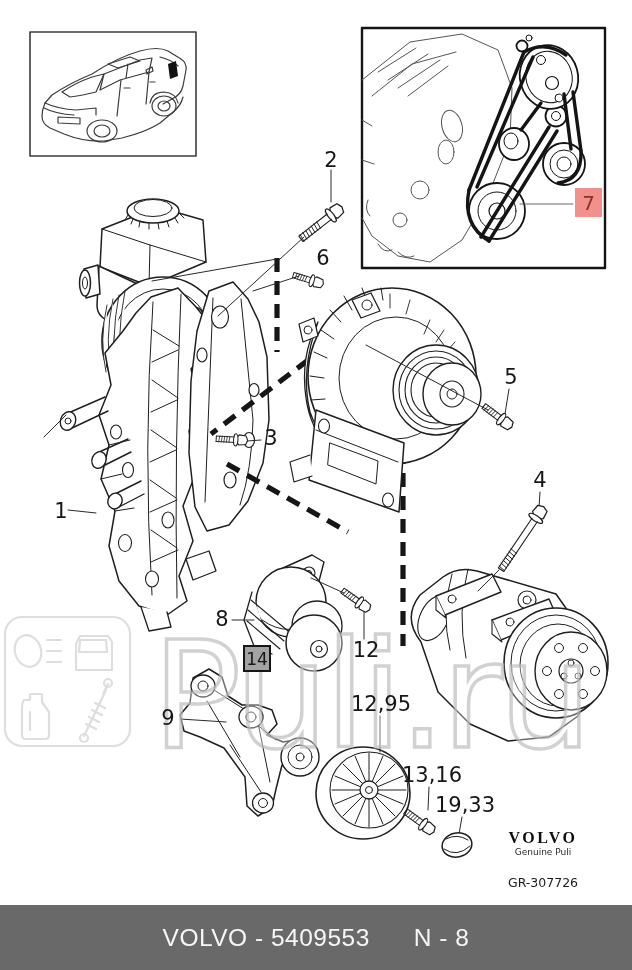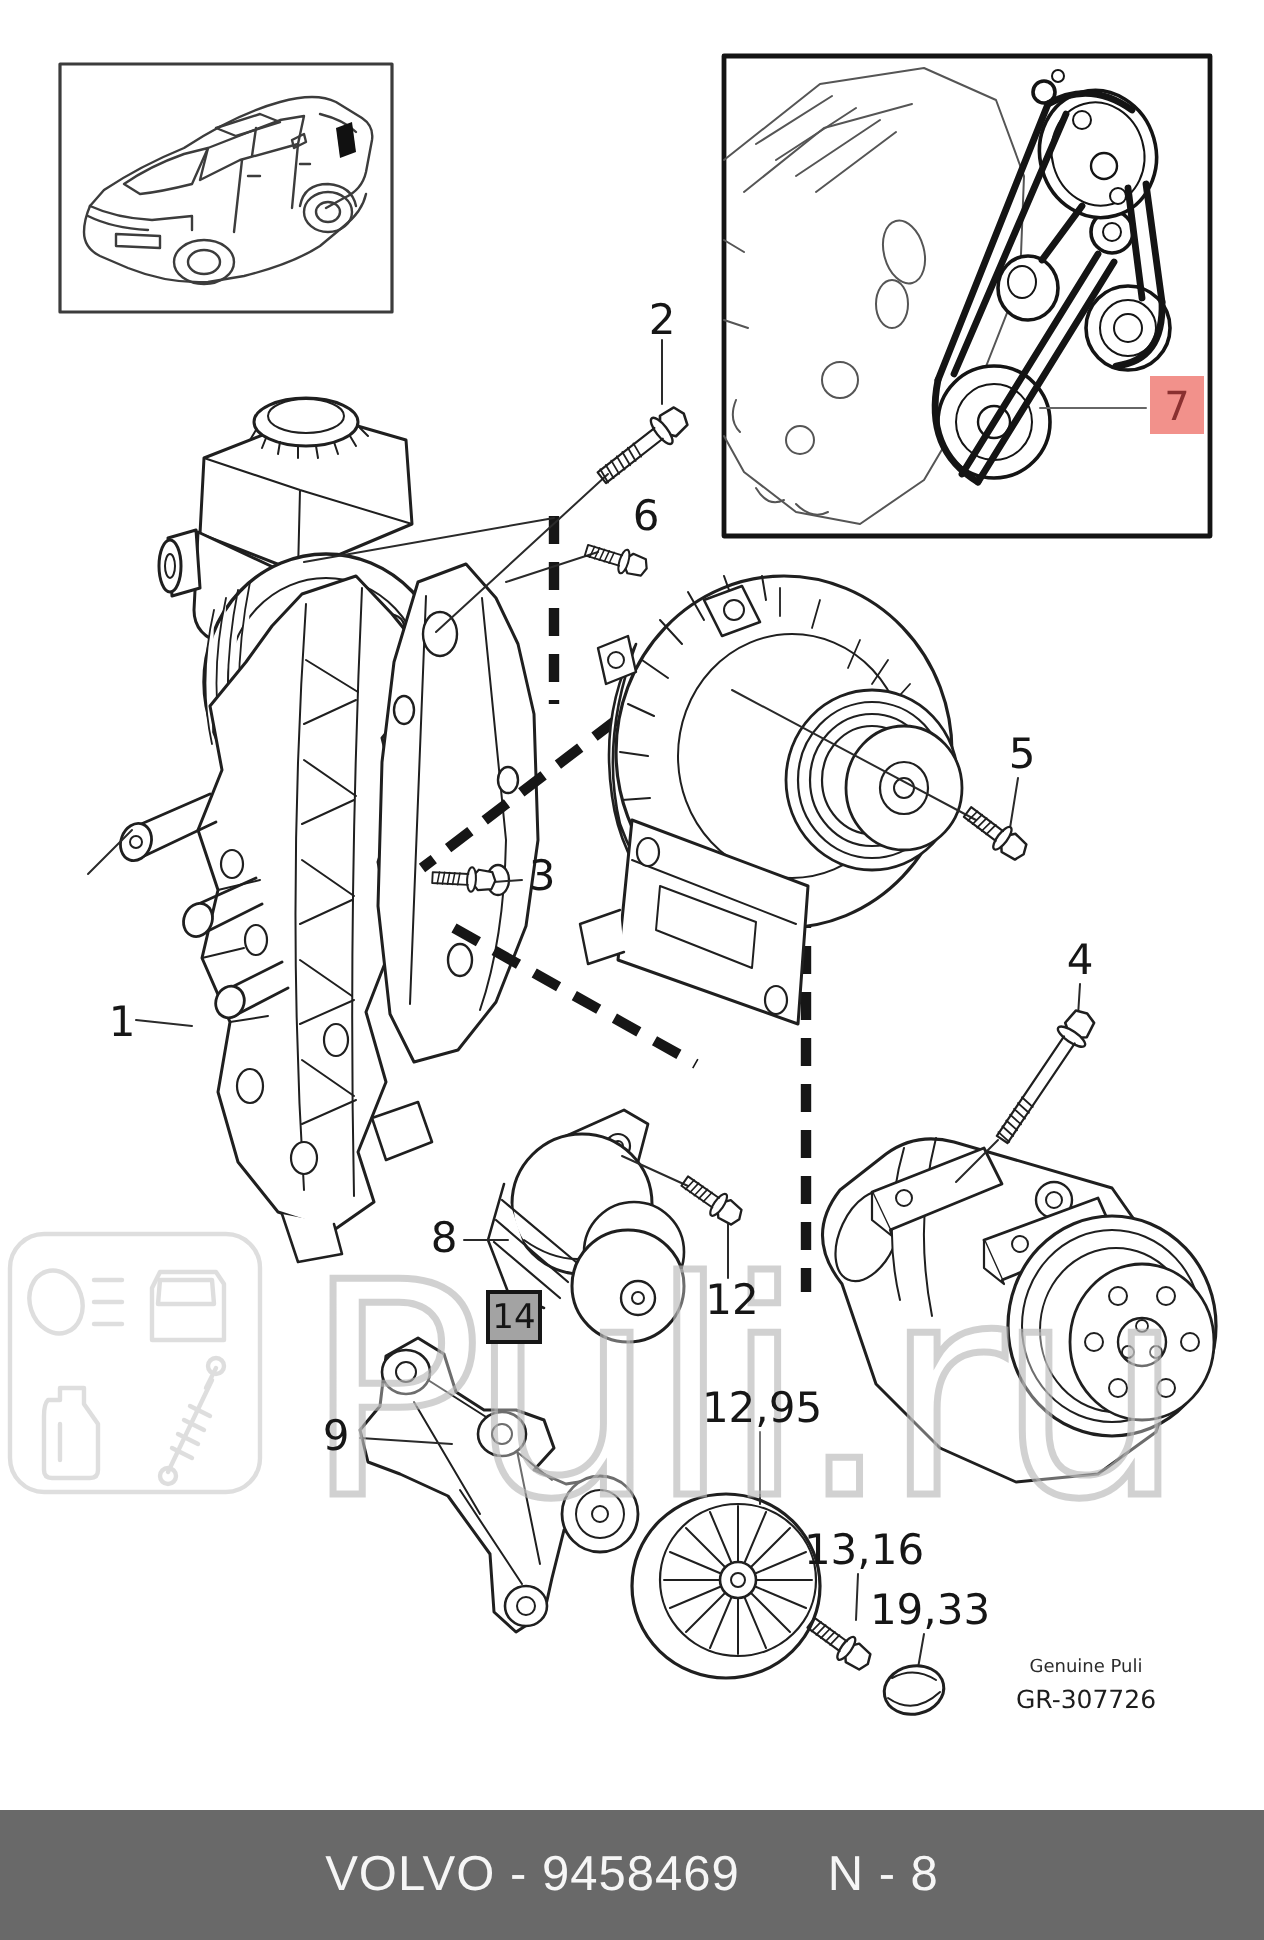--- a/index.html
+++ b/index.html
@@ -15,21 +15,21 @@
   #hl7{position:absolute;left:575px;top:188px;width:27px;height:29px;z-index:6;
        background:#f2918b;color:#8a3030;display:flex;align-items:center;justify-content:center;
        font-size:20px;}
   #box14{position:absolute;left:243px;top:645px;width:24px;height:23px;z-index:6;
        background:#a3a3a3;border:2px solid #161616;display:flex;align-items:center;justify-content:center;
        font-size:17px;color:#161616;}
   #brand{position:absolute;left:470px;top:829px;width:146px;z-index:6;text-align:center;}
   #brand .logo{font-family:"Liberation Serif",serif;font-weight:bold;font-size:16px;
        letter-spacing:2.5px;color:#0d0d0d;}
   #brand .sub{font-size:9px;color:#2b2b2b;margin-top:0px;}
-  #brand .ref{font-size:12.5px;color:#1d1d1d;margin-top:3px;}
+  #brand .ref{font-size:12.5px;color:#1d1d1d;margin-top:18px;}
   #footer{position:absolute;left:0;top:905px;width:632px;height:65px;z-index:6;
        background:#696969;display:flex;align-items:center;justify-content:center;gap:44px;
        font-family:"Liberation Sans",sans-serif;font-size:24.5px;color:#f6f6f6;letter-spacing:0.5px;}
 </style>
 </head>
 <body>
 
 <div id="stage">
 
   <div id="watermark">Puli.ru</div>
@@ -337,22 +337,23 @@
   <div class="plabel" style="left:432px;top:775px">13,16</div>
   <div class="plabel" style="left:465px;top:805px">19,33</div>
   <div id="box14">
       <span>14</span>
     </div>
   <div id="hl7">
       <span>7</span>
     </div>
 
   <div id="brand">
+    <div class="logo">VOLVO</div>
     <div class="sub">Genuine Puli</div>
     <div class="ref">GR-307726</div>
   </div>
 
   <div id="footer">
-    <span>VOLVO - 9458469</span>
+    <span>VOLVO - 5409553</span>
     <span>N - 8</span>
   </div>
 
 </div>
 
 </body></html>

